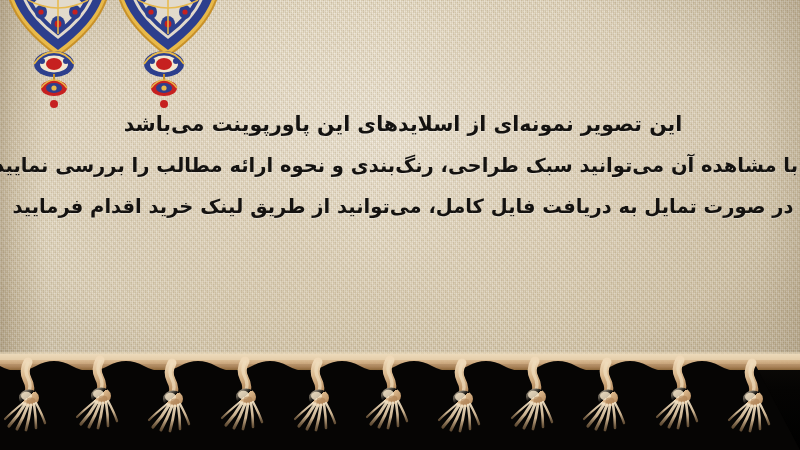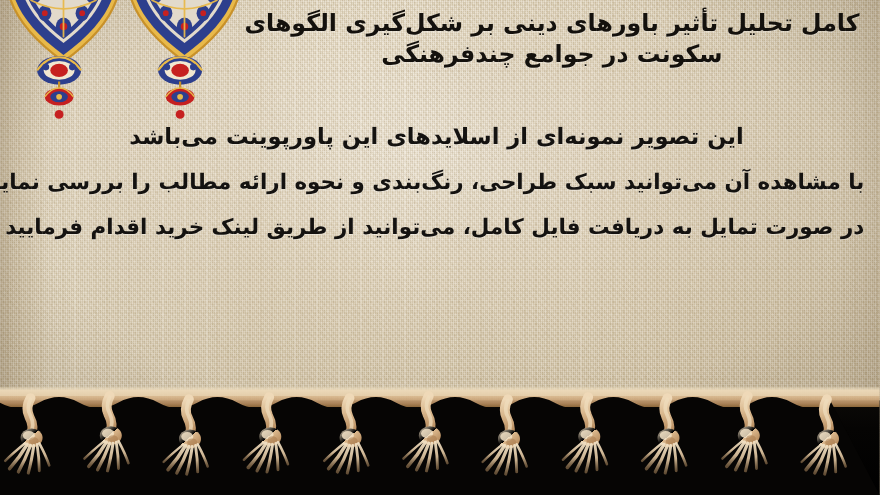--- a/index.html
+++ b/index.html
@@ -108,21 +108,21 @@
     font-weight: 700;
     color: #14110d;
     letter-spacing: 0;
     text-shadow: 0 1px 0 rgba(255,255,255,.32);
     white-space: nowrap;
   }
 
   .body-block {
     position: absolute;
     top: 112px;
-    right: 14px;
+    right: 2px;
     left: 8px;
     text-align: center;
   }
   .body-line {
     font-size: 20px;
     font-weight: 700;
     color: #141210;
     text-shadow: 0 1px 0 rgba(255,255,255,.30);
     white-space: nowrap;
     margin-bottom: 16px;
@@ -257,24 +257,20 @@
         <ellipse cx="0" cy="0" rx="8" ry="5" fill="#2d3f8d"></ellipse>
         <circle cx="0" cy="0" r="2.6" fill="#e8b94a"></circle>
         <path d="M-13 0 q 6 -8 13 -8 q 7 0 13 8" fill="none" stroke="#e8b94a" stroke-width="1.4"></path>
       </g>
       <g transform="translate(46,162)">
         <circle cx="0" cy="0" r="4" fill="#c62020"></circle>
       </g>
     </svg>
   </div>
 
-  <div class="title-block nosel">
-    <div class="title-line">کامل تحلیل تأثیر باورهای دینی بر شکل‌گیری الگوهای</div>
-    <div class="title-line">سکونت در جوامع چندفرهنگی</div>
-  </div>
 
   <div class="body-block nosel">
     <div class="body-line l1">این تصویر نمونه‌ای از اسلایدهای این پاورپوینت می‌باشد</div>
     <div class="body-line l2">با مشاهده آن می‌توانید سبک طراحی، رنگ‌بندی و نحوه ارائه مطالب را بررسی نمایید</div>
     <div class="body-line l3">در صورت تمایل به دریافت فایل کامل، می‌توانید از طریق لینک خرید اقدام فرمایید</div>
   </div>
 
   <div class="bottom-zone">
     <div class="black-field"></div>
 

